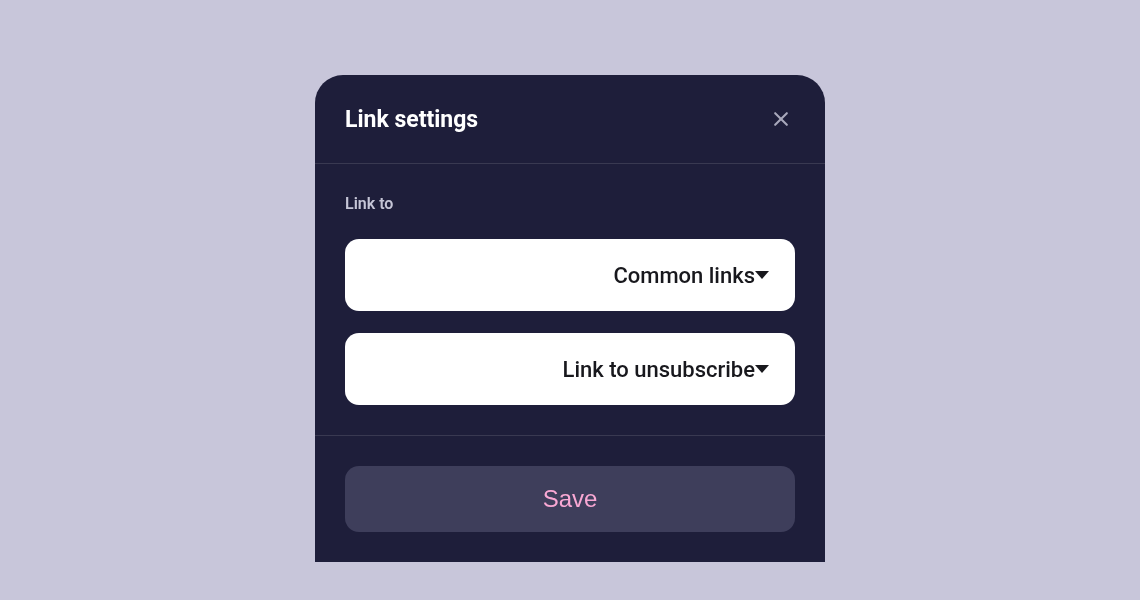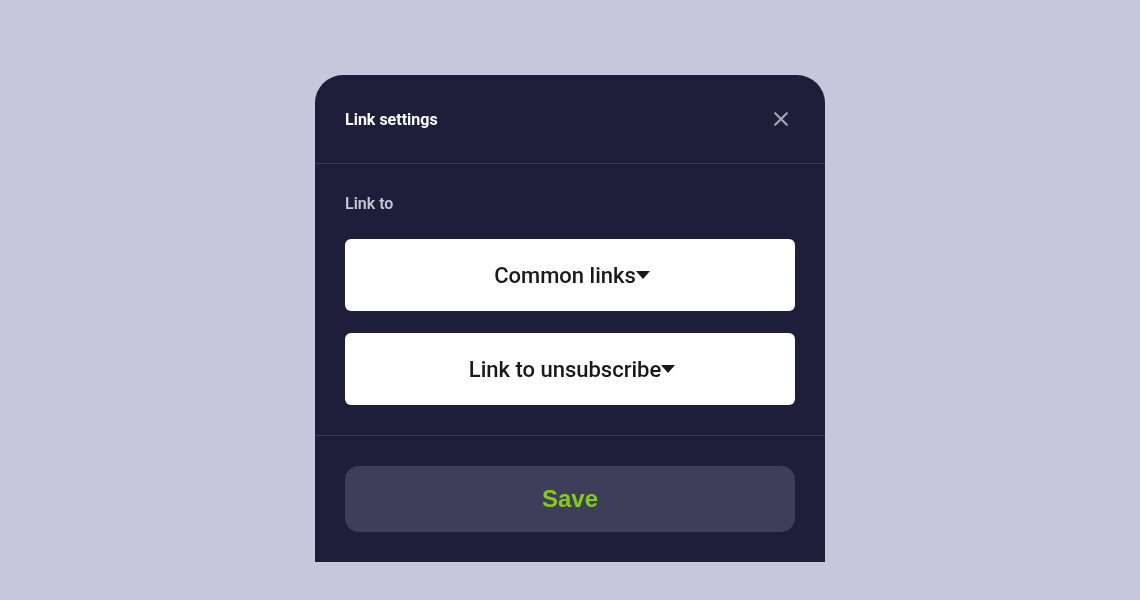--- a/index.html
+++ b/index.html
@@ -27,21 +27,21 @@
       flex-direction: column;
     }
     .modal-header {
       display: flex;
       justify-content: space-between;
       align-items: center;
       padding: 30px 30px 30px 30px;
       border-bottom: 1px solid rgba(255,255,255,0.12);
     }
     .modal-title {
-      font-size: 16px;
+      font-size: 23px;
       font-weight: 700;
       color: #ffffff;
       text-align: right;
     }
     .close-btn {
       background: none;
       border: none;
       cursor: pointer;
       padding: 4px;
       display: flex;
@@ -58,25 +58,25 @@
       border-bottom: 1px solid rgba(255,255,255,0.12);
     }
     .body-label {
       font-size: 16px;
       font-weight: 600;
       color: #c5c5d6;
       margin-bottom: 26px;
     }
     .select-box {
       background: #ffffff;
-      border-radius: 6px;
+      border-radius: 14px;
       height: 72px;
       display: flex;
       align-items: center;
-      justify-content: center;
+      justify-content: flex-end;
       padding: 0 26px 0 30px;
       cursor: pointer;
       margin-bottom: 22px;
     }
     .select-box:last-child {
       margin-bottom: 0;
     }
     .select-text {
       font-size: 22px;
       font-weight: 500;
@@ -91,23 +91,23 @@
     }
     .modal-footer {
       padding: 30px 30px 30px 30px;
     }
     .save-btn {
       width: 100%;
       height: 66px;
       background: #3e3e5b;
       border: none;
       border-radius: 14px;
-      color: #84cc16;
+      color: #f9a8d4;
       font-size: 24px;
-      font-weight: 700;
+      font-weight: 400;
       cursor: pointer;
     }
   </style>
 </head>
 <body>
 
 <div class="modal">
   <div class="modal-header">
     <div class="modal-title">Link settings</div>
     <button class="close-btn">

